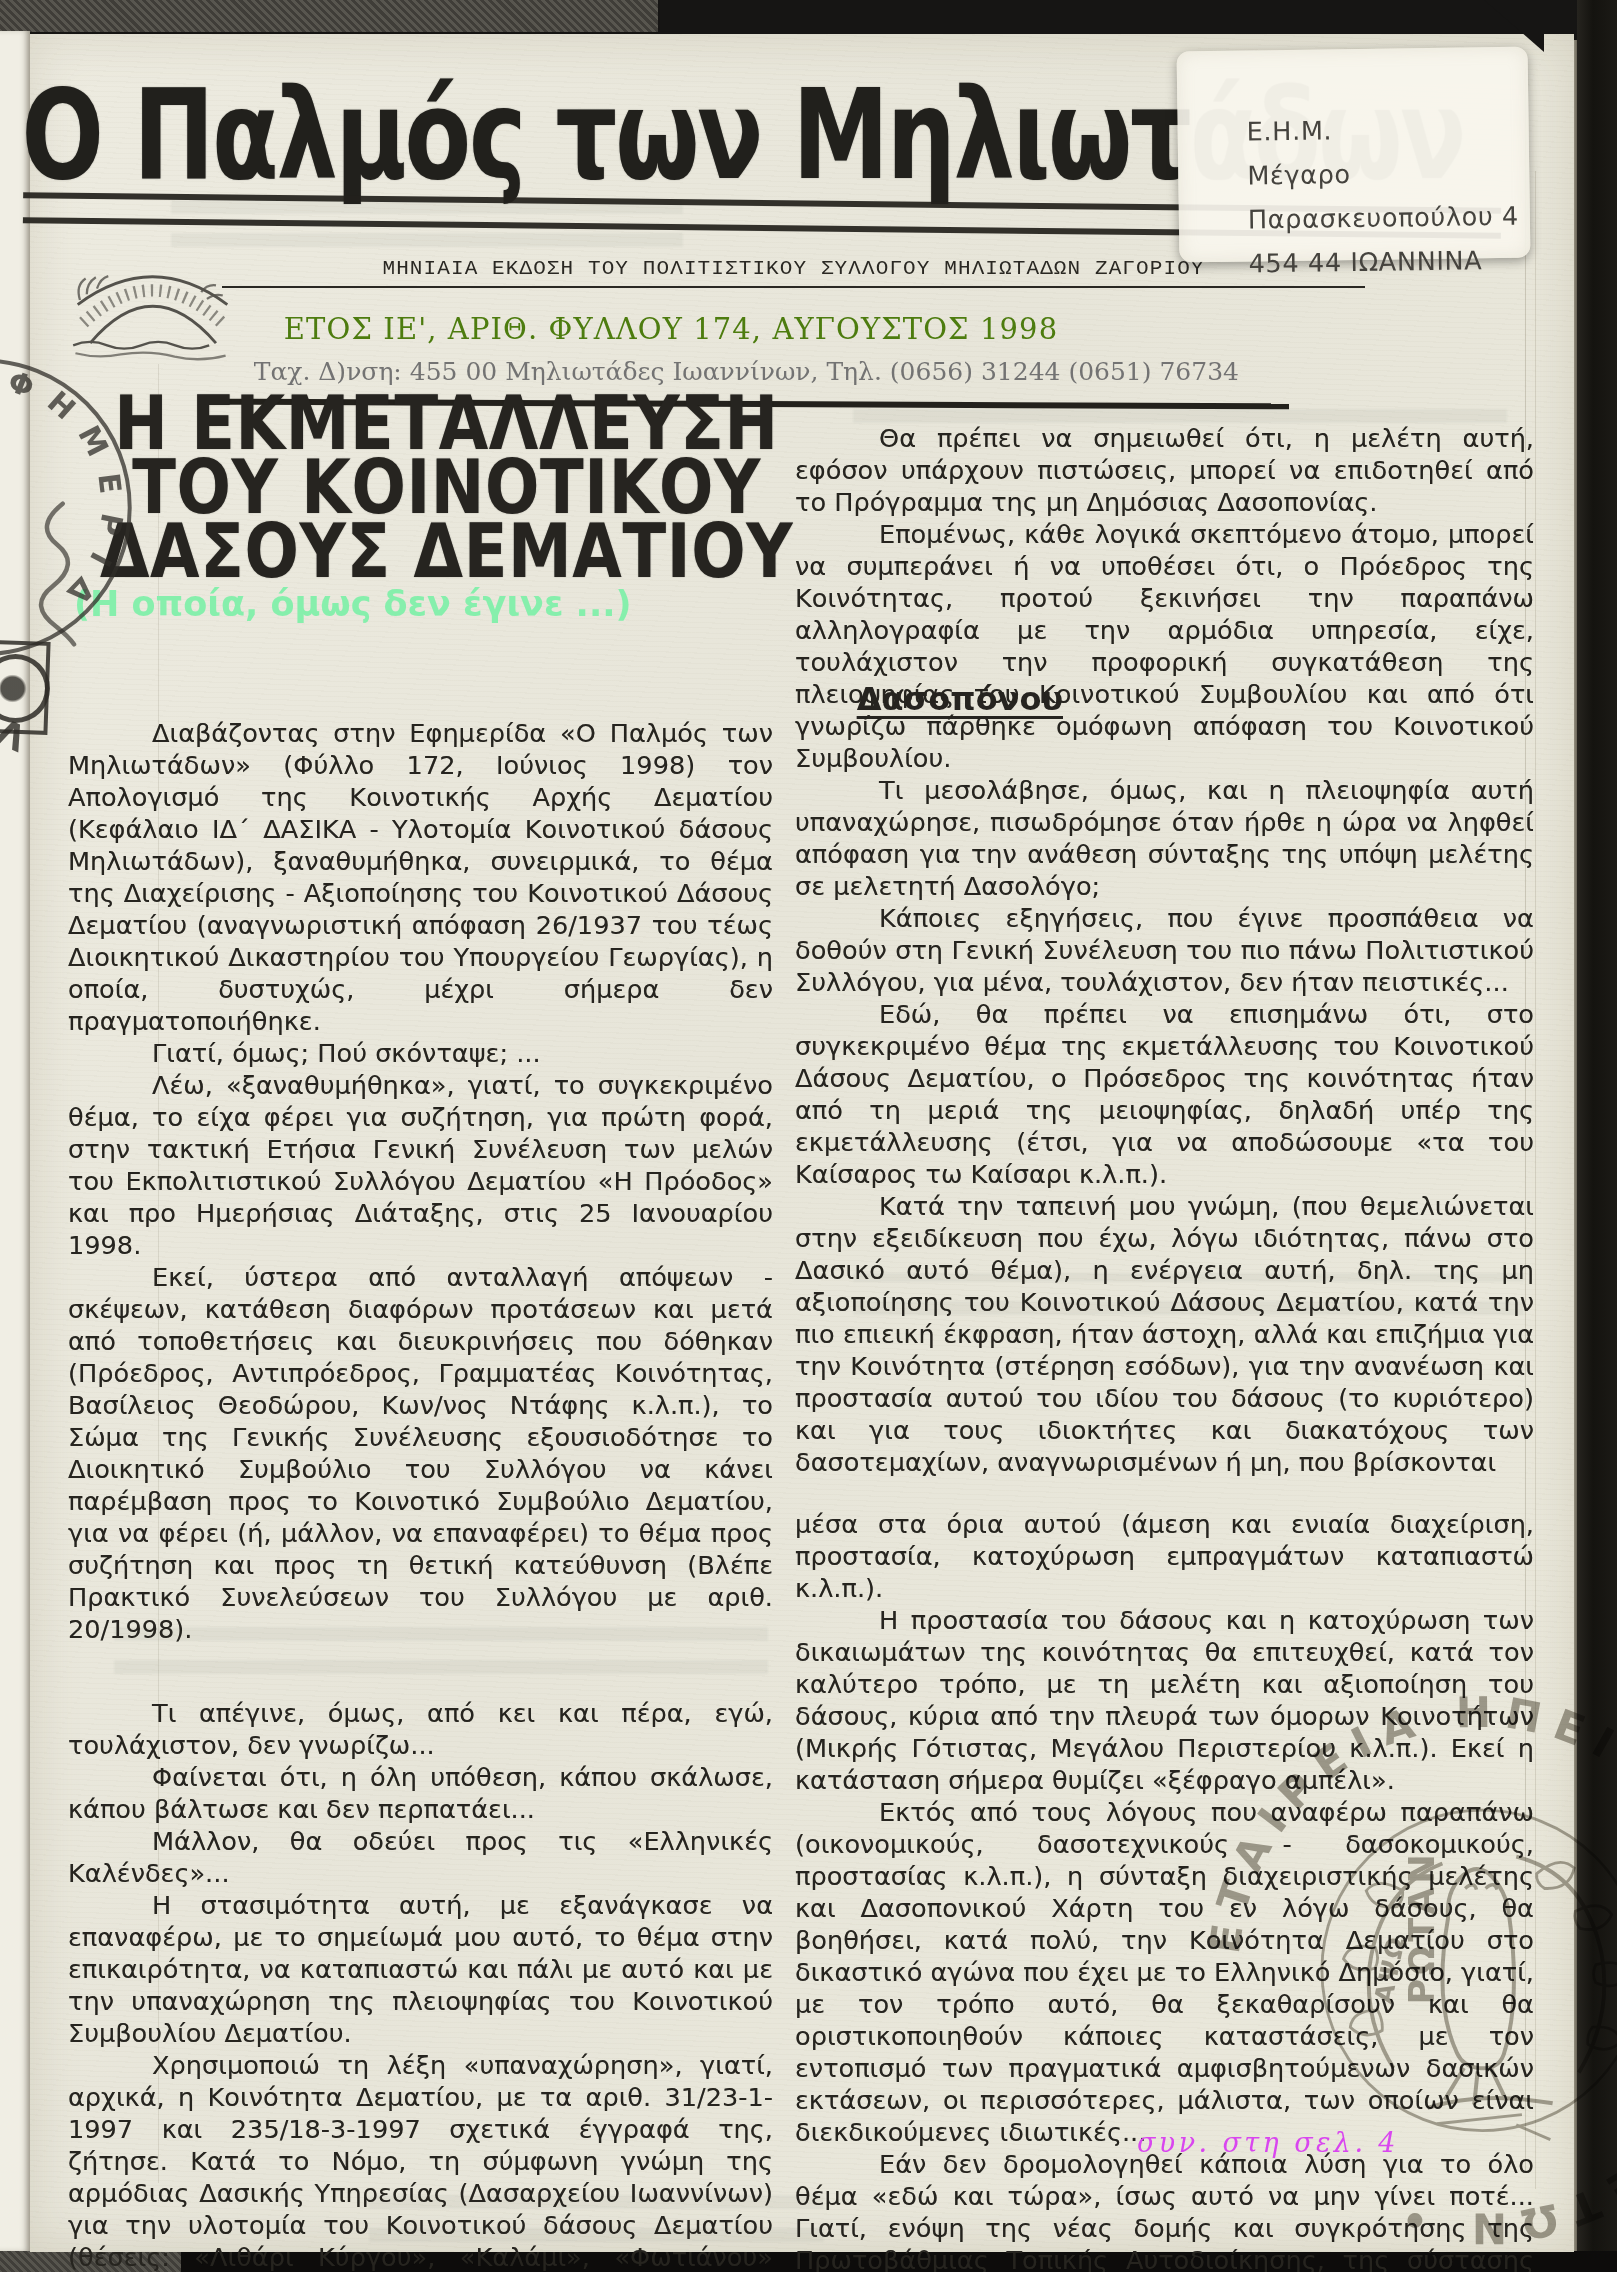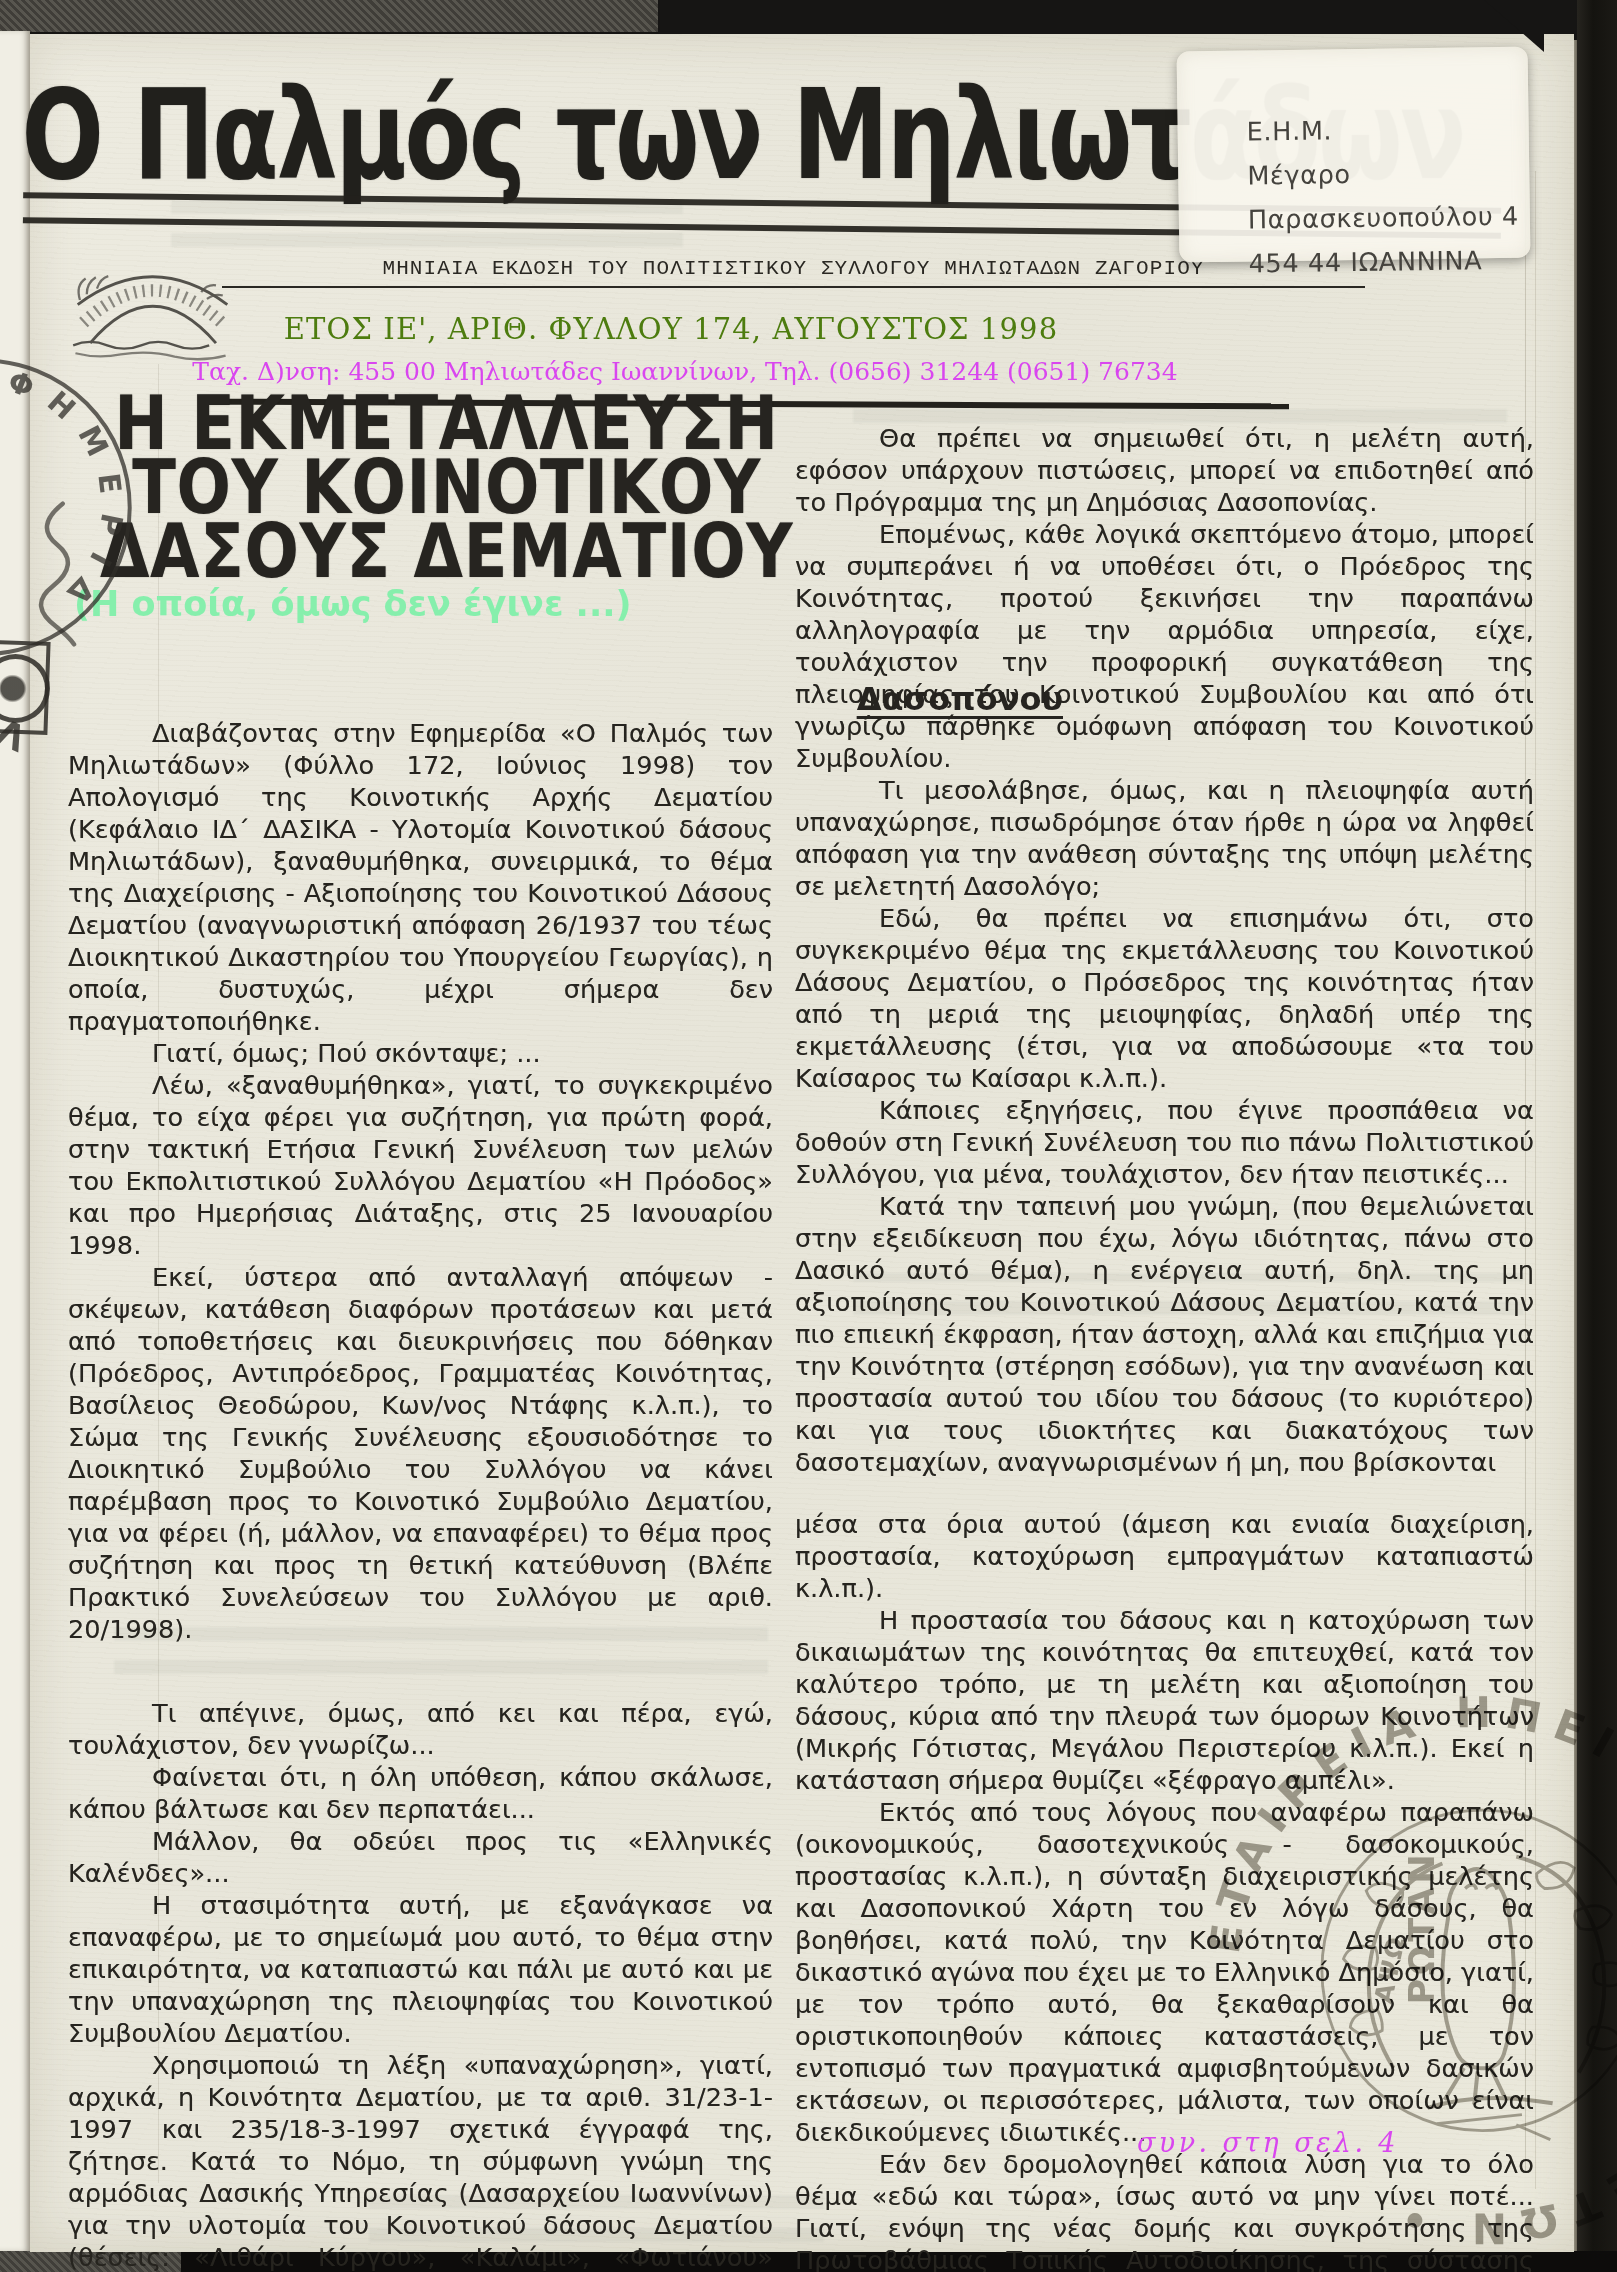--- a/index.html
+++ b/index.html
@@ -43,22 +43,22 @@
     transform:scaleY(1.28);transform-origin:left top;text-shadow:0 0 1.1px rgba(33,32,28,.5);}
   .masthead-title .tail{color:rgba(150,148,136,.55);position:relative;z-index:9;}
   .double-rule{position:absolute;left:23px;top:200px;width:1478px;height:19.3px;
     border-top:6.3px solid #23211c;border-bottom:6.3px solid #23211c;transform:rotate(.6deg);opacity:.92;}
 
   .masthead-sub{position:absolute;left:222px;top:257px;width:1143px;text-align:center;
     font-family:Liberation Mono, monospace;font-size:21px;letter-spacing:1.1px;
     border-bottom:2.8px solid #2a2823;padding-bottom:5.7px;color:#2a2823;}
   .masthead-issue{position:absolute;left:188px;top:312px;width:966px;text-align:center;
     font-family:"DejaVu Serif","Liberation Serif",serif;font-size:29px;letter-spacing:1.1px;color:#4d7c0f;}
-  .masthead-address{position:absolute;left:131px;top:357px;width:1108px;text-align:center;
-    font-family:"DejaVu Serif","Liberation Serif",serif;font-size:25px;color:#d946ef;}
+  .masthead-address{position:absolute;left:131px;top:357px;width:1108px;text-align:right;
+    font-family:"DejaVu Serif","Liberation Serif",serif;font-size:25px;color:#737373;}
   .thick-rule{position:absolute;left:209px;top:401px;width:1080px;height:5.7px;background:#23211c;
     transform:rotate(.25deg);}
 
   .bridge-logo{position:absolute;left:67px;top:232px;opacity:.88;}
 
   
   .sticker{position:absolute;left:1178px;top:49px;width:351px;height:211px;z-index:8;
     background:rgba(248,246,238,.92);border-radius:12.5px;transform:rotate(-.8deg);
     box-shadow:0 3.4px 10.2px rgba(0,0,0,.35), inset 0 0 17px rgba(190,185,160,.25);
     padding:59px 0 0 69px;box-sizing:border-box;}
@@ -171,22 +171,22 @@
       <p class="para">Τι απέγινε, όμως, από κει και πέρα, εγώ, τουλάχιστον, δεν γνωρίζω...</p>
       <p class="para">Φαίνεται ότι, η όλη υπόθεση, κάπου σκάλωσε, κάπου βάλτωσε και δεν περπατάει...</p>
       <p class="para">Μάλλον, θα οδεύει προς τις «Ελληνικές Καλένδες»...</p>
       <p class="para">Η στασιμότητα αυτή, με εξανάγκασε να επαναφέρω, με το σημείωμά μου αυτό, το θέμα στην επικαιρότητα, να καταπιαστώ και πάλι με αυτό και με την υπαναχώρηση της πλειοψηφίας του Κοινοτικού Συμβουλίου Δεματίου.</p>
       <p class="para">Χρησιμοποιώ τη λέξη «υπαναχώρηση», γιατί, αρχικά, η Κοινότητα Δεματίου, με τα αριθ. 31/23-1-1997 και 235/18-3-1997 σχετικά έγγραφά της, ζήτησε. Κατά το Νόμο, τη σύμφωνη γνώμη της αρμόδιας Δασικής Υπηρεσίας (Δασαρχείου Ιωαννίνων) για την υλοτομία του Κοινοτικού δάσους Δεματίου (θέσεις: «Λιθάρι Κύργου», «Καλάμι», «Φωτιάνου» κ.λ.π.) και την προεκτίμηση της αμοιβής του μελετητή για σύνταξη Διαχειριστικής μελέτης του δάσους αυτού.</p>
     </div>
   <div class="col col-right">
       <p class="para">Θα πρέπει να σημειωθεί ότι, η μελέτη αυτή, εφόσον υπάρχουν πιστώσεις, μπορεί να επιδοτηθεί από το Πρόγραμμα της μη Δημόσιας Δασοπονίας.</p>
       <p class="para">Επομένως, κάθε λογικά σκεπτόμενο άτομο, μπορεί να συμπεράνει ή να υποθέσει ότι, ο Πρόεδρος της Κοινότητας, προτού ξεκινήσει την παραπάνω αλληλογραφία με την αρμόδια υπηρεσία, είχε, τουλάχιστον την προφορική συγκατάθεση της πλειοψηφίας του Κοινοτικού Συμβουλίου και από ότι γνωρίζω πάρθηκε ομόφωνη απόφαση του Κοινοτικού Συμβουλίου.</p>
       <p class="para">Τι μεσολάβησε, όμως, και η πλειοψηφία αυτή υπαναχώρησε, πισωδρόμησε όταν ήρθε η ώρα να ληφθεί απόφαση για την ανάθεση σύνταξης της υπόψη μελέτης σε μελετητή Δασολόγο;</p>
+      <p class="para">Κάποιες εξηγήσεις, που έγινε προσπάθεια να δοθούν στη Γενική Συνέλευση του πιο πάνω Πολιτιστικού Συλλόγου, για μένα, τουλάχιστον, δεν ήταν πειστικές...</p>
       <p class="para">Εδώ, θα πρέπει να επισημάνω ότι, στο συγκεκριμένο θέμα της εκμετάλλευσης του Κοινοτικού Δάσους Δεματίου, ο Πρόσεδρος της κοινότητας ήταν από τη μεριά της μειοψηφίας, δηλαδή υπέρ της εκμετάλλευσης (έτσι, για να αποδώσουμε «τα του Καίσαρος τω Καίσαρι κ.λ.π.).</p>
-      <p class="para">Κάποιες εξηγήσεις, που έγινε προσπάθεια να δοθούν στη Γενική Συνέλευση του πιο πάνω Πολιτιστικού Συλλόγου, για μένα, τουλάχιστον, δεν ήταν πειστικές...</p>
       <p class="para">Κατά την ταπεινή μου γνώμη, (που θεμελιώνεται στην εξειδίκευση που έχω, λόγω ιδιότητας, πάνω στο Δασικό αυτό θέμα), η ενέργεια αυτή, δηλ. της μη αξιοποίησης του Κοινοτικού Δάσους Δεματίου, κατά την πιο επιεική έκφραση, ήταν άστοχη, αλλά και επιζήμια για την Κοινότητα (στέρηση εσόδων), για την ανανέωση και προστασία αυτού του ιδίου του δάσους (το κυριότερο) και για τους ιδιοκτήτες και διακατόχους των δασοτεμαχίων, αναγνωρισμένων ή μη, που βρίσκονται</p>
       <p class="para">μέσα στα όρια αυτού (άμεση και ενιαία διαχείριση, προστασία, κατοχύρωση εμπραγμάτων καταπιαστώ κ.λ.π.).</p>
       <p class="para">Η προστασία του δάσους  και η κατοχύρωση των δικαιωμάτων της κοινότητας θα επιτευχθεί, κατά τον καλύτερο τρόπο, με τη μελέτη και αξιοποίηση του δάσους, κύρια από την πλευρά των όμορων Κοινοτήτων (Μικρής Γότιστας, Μεγάλου Περιστερίου κ.λ.π.). Εκεί η κατάσταση σήμερα θυμίζει «ξέφραγο αμπέλι».</p>
       <p class="para">Εκτός από τους λόγους που αναφέρω παραπάνω (οικονομικούς, δασοτεχνικούς - δασοκομικούς, προστασίας κ.λ.π.), η σύνταξη διαχειριστικής μελέτης και Δασοπονικού Χάρτη του εν λόγω δάσους, θα βοηθήσει, κατά πολύ, την Κοινότητα Δεματίου στο δικαστικό αγώνα που έχει με το Ελληνικό Δημόσιο, γιατί, με τον τρόπο αυτό, θα ξεκαθαρίσουν και θα οριστικοποιηθούν κάποιες καταστάσεις, με τον εντοπισμό των πραγματικά αμφισβητούμενων δασικών εκτάσεων, οι περισσότερες, μάλιστα, των οποίων είναι διεκδικούμενες ιδιωτικές...</p>
       <p class="para">Εάν δεν δρομολογηθεί κάποια λύση για το όλο θέμα «εδώ και τώρα», ίσως αυτό να μην γίνει ποτέ... Γιατί, ενόψη της νέας δομής και συγκρότησης της Πρωτοβάθμιας Τοπικής Αυτοδιοίκησης, της σύστασης δηλαδή, των νέων Δήμων, με τις πολλαπλές ανάγκες, θα είναι πολύ δύσκολο, αν όχι ακατόρθωτο, να εξευρεθεί λύση στο εγγύς μέλλον, για ευνόητους λόγους...</p>
     </div>
   <div class="continuation">συν. στη σελ. 4</div>
 
   <svg class="stamp-round-left" width="171" height="330" viewBox="0 0 300 580">
     <g fill="none" stroke="rgba(48,46,41,.85)" stroke-width="7">

